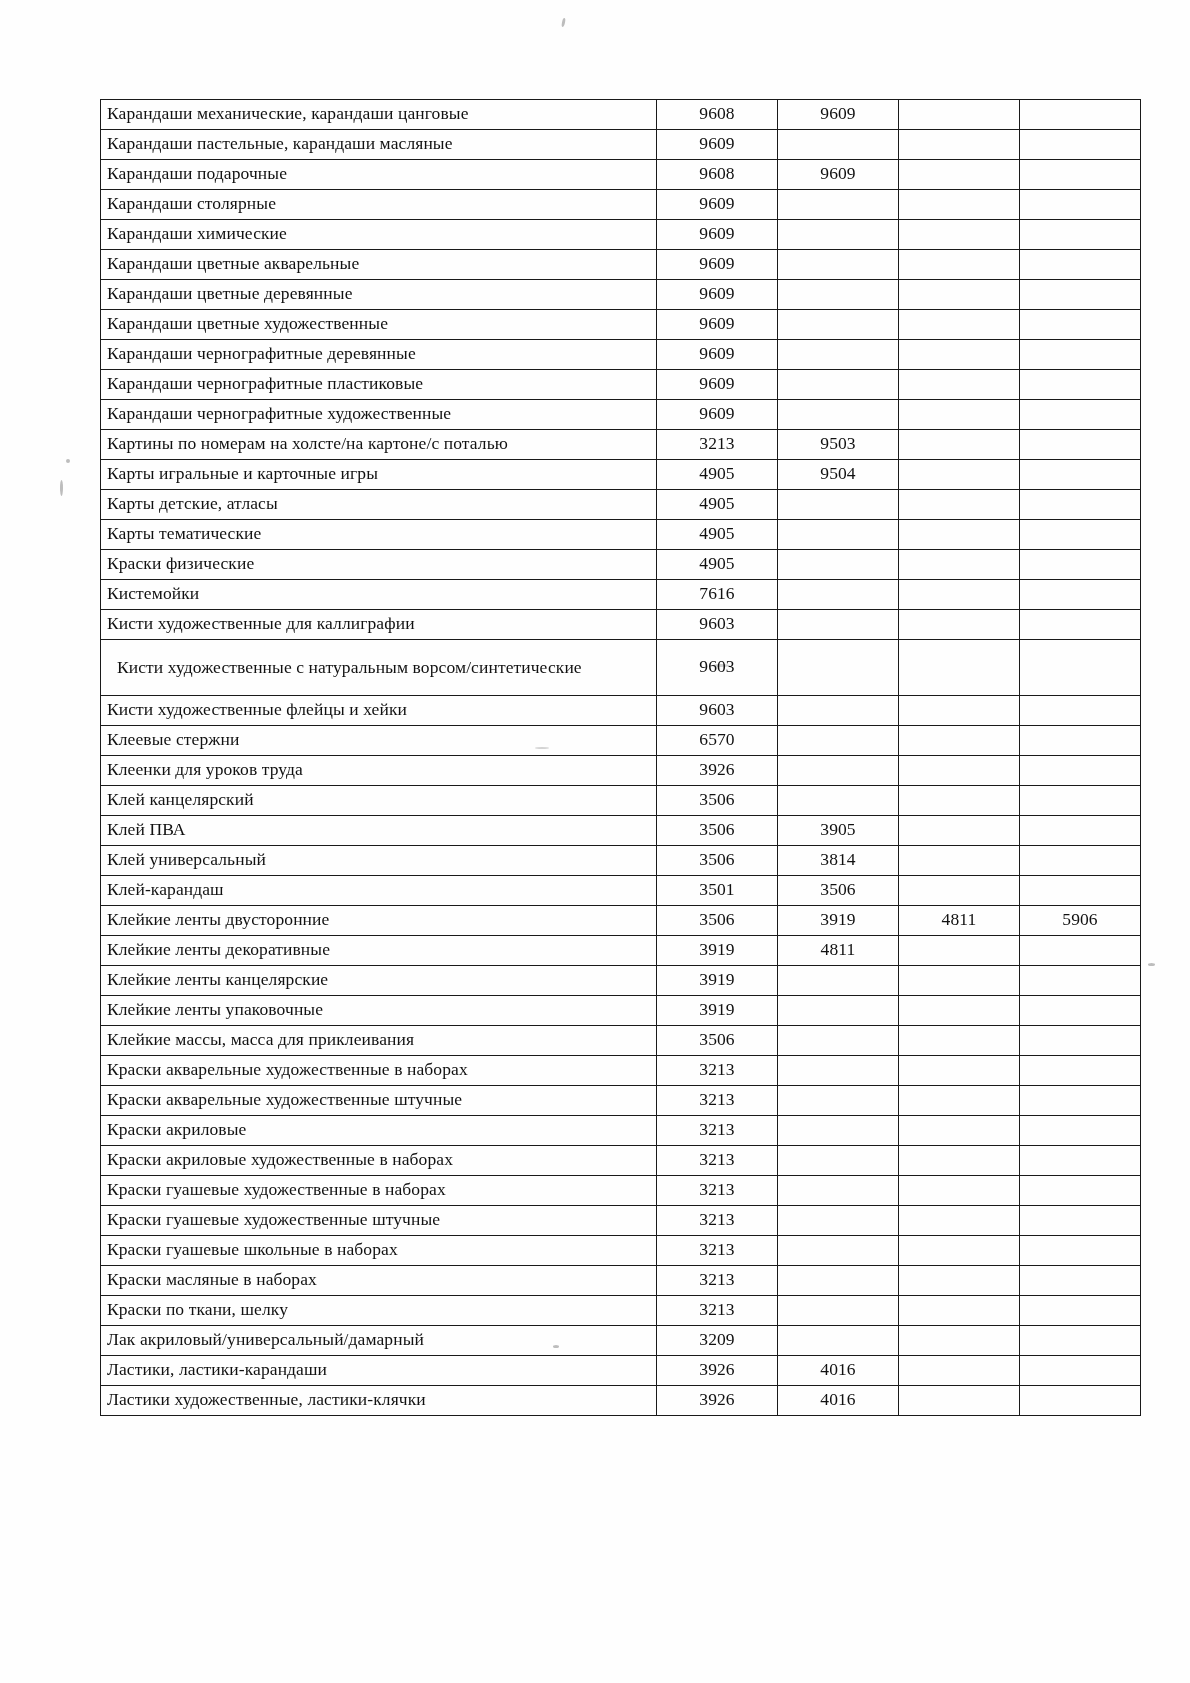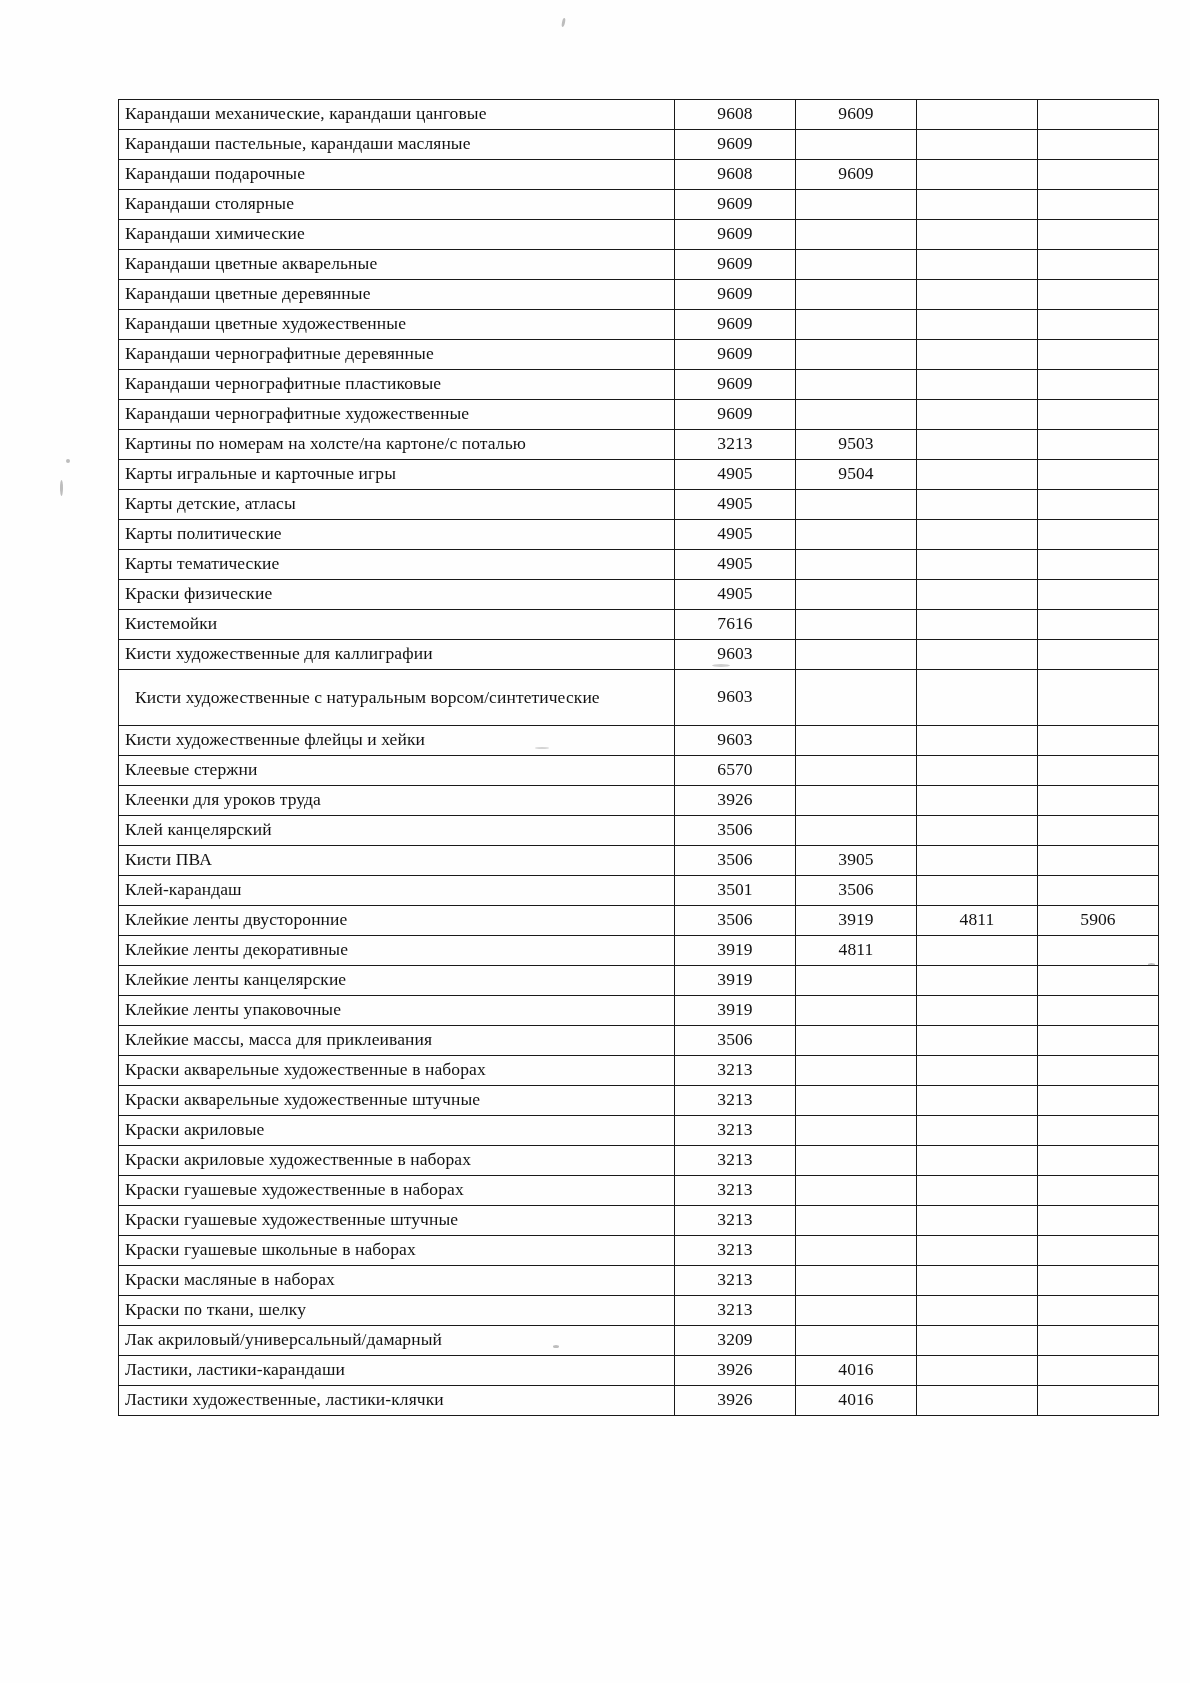--- a/index.html
+++ b/index.html
@@ -24,21 +24,21 @@
   .speck.s1 { left: 562px; top: 18px; width: 3px; height: 9px; transform: rotate(12deg); }
   .speck.s2 { left: 66px; top: 459px; width: 4px; height: 4px; }
   .speck.s3 { left: 60px; top: 480px; width: 3px; height: 16px; }
   .speck.s4 { left: 1148px; top: 963px; width: 7px; height: 3px; }
   .speck.s5 { left: 553px; top: 1345px; width: 6px; height: 3px; }
   .speck.s6 { left: 712px; top: 664px; width: 18px; height: 3px; background: #cfcfcf; }
   .speck.s7 { left: 535px; top: 747px; width: 14px; height: 2px; background: #d4d4d4; }
 
   table.grid {
     position: absolute;
-    left: 118px;
+    left: 100px;
     top: 99px;
     width: 975px;
     border-collapse: collapse;
     table-layout: fixed;
     border-radius: 7px;
   }
   table.grid td {
     border: 1px solid #1a1a1a;
     font-size: 17.5px;
     line-height: 1.25;
@@ -171,27 +171,20 @@
           <td class="code"></td>
         </tr>
         <tr>
           <td class="name">Карты детские, атласы</td>
           <td class="code">4905</td>
           <td class="code"></td>
           <td class="code"></td>
           <td class="code"></td>
         </tr>
         <tr>
-          <td class="name">Карты политические</td>
-          <td class="code">4905</td>
-          <td class="code"></td>
-          <td class="code"></td>
-          <td class="code"></td>
-        </tr>
-        <tr>
           <td class="name">Карты тематические</td>
           <td class="code">4905</td>
           <td class="code"></td>
           <td class="code"></td>
           <td class="code"></td>
         </tr>
         <tr>
           <td class="name">Краски физические</td>
           <td class="code">4905</td>
           <td class="code"></td>
@@ -241,23 +234,30 @@
           <td class="code"></td>
         </tr>
         <tr>
           <td class="name">Клей канцелярский</td>
           <td class="code">3506</td>
           <td class="code"></td>
           <td class="code"></td>
           <td class="code"></td>
         </tr>
         <tr>
-          <td class="name">Кисти ПВА</td>
+          <td class="name">Клей ПВА</td>
           <td class="code">3506</td>
           <td class="code">3905</td>
+          <td class="code"></td>
+          <td class="code"></td>
+        </tr>
+        <tr>
+          <td class="name">Клей универсальный</td>
+          <td class="code">3506</td>
+          <td class="code">3814</td>
           <td class="code"></td>
           <td class="code"></td>
         </tr>
         <tr>
           <td class="name">Клей-карандаш</td>
           <td class="code">3501</td>
           <td class="code">3506</td>
           <td class="code"></td>
           <td class="code"></td>
         </tr>

